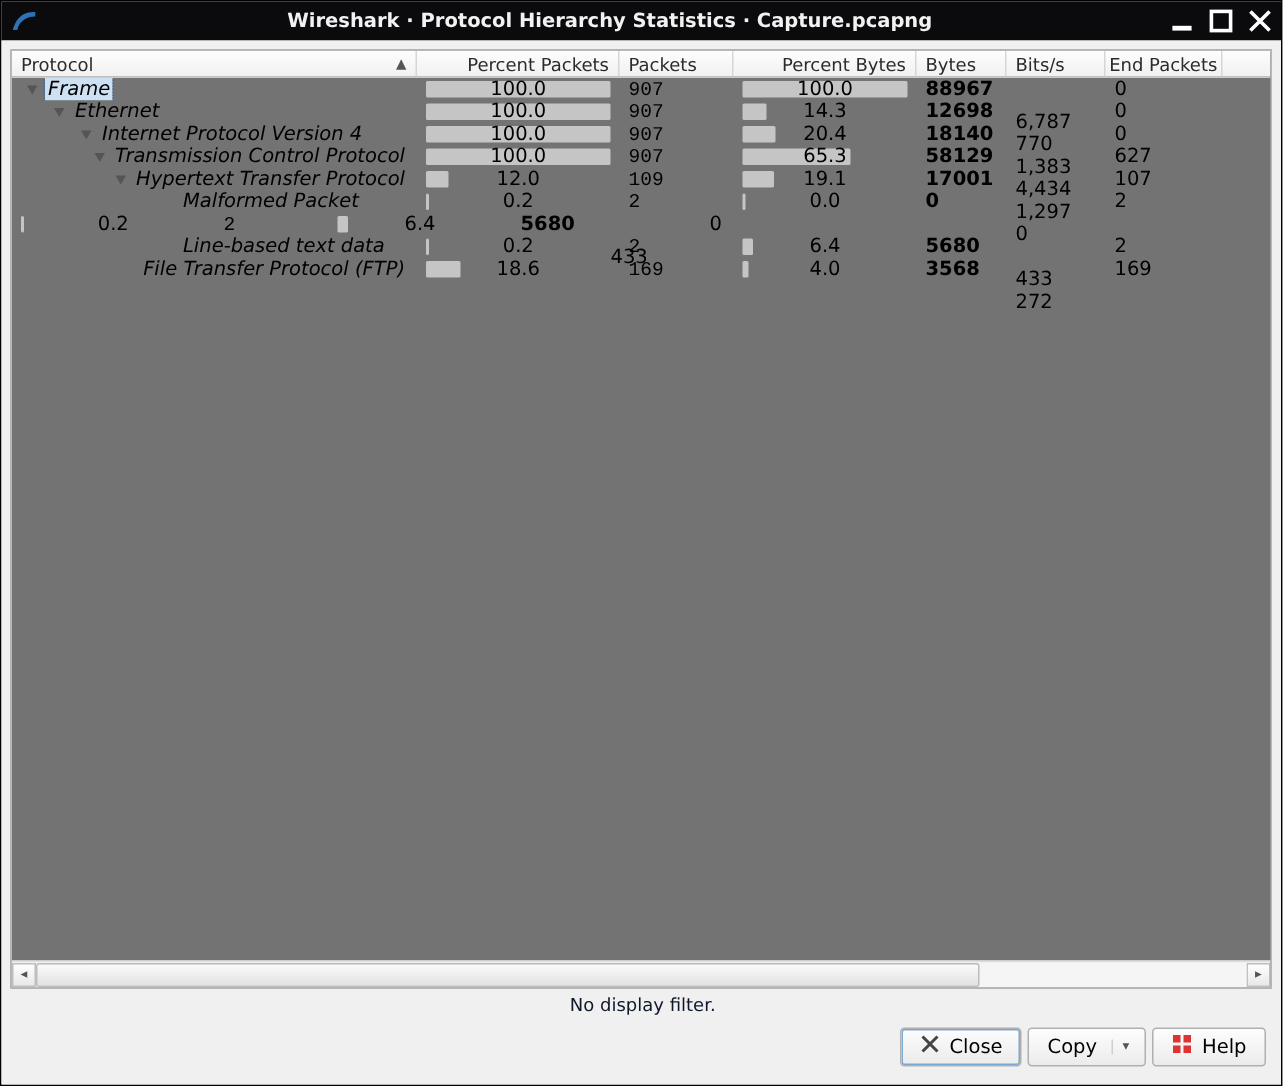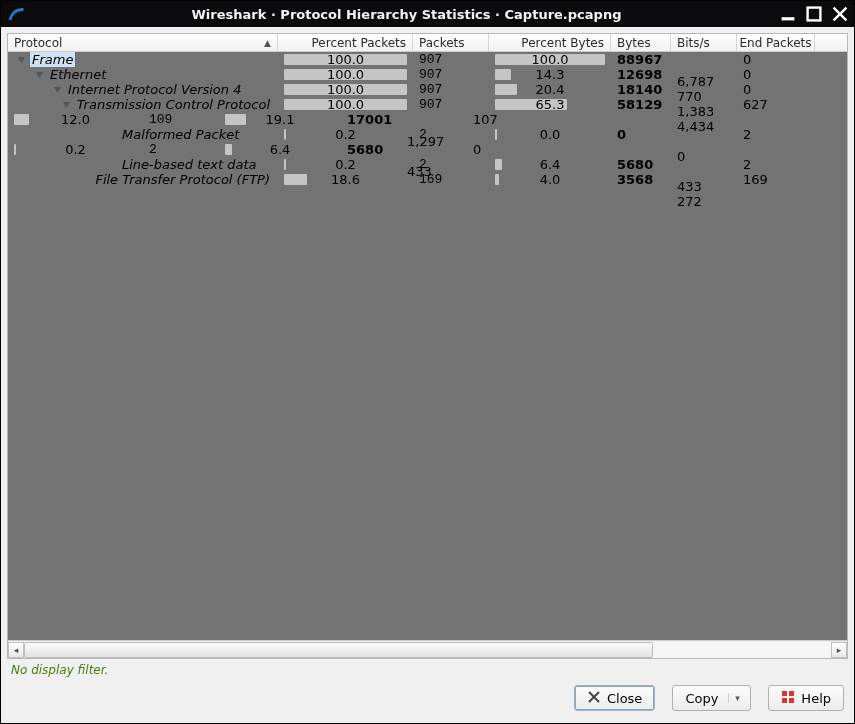--- a/index.html
+++ b/index.html
@@ -38,22 +38,22 @@
   .indent { display:inline-block; width:18px; height:14px; }
   .toggle { width:14px; height:14px; display:inline-flex; align-items:center; justify-content:center; cursor:pointer; margin-right:2px; }
   .toggle svg { width:9px; height:9px; }
   .label-wrap { padding:0 2px;font-style:italic; }
   .bar-bg { position:absolute; left:6px; top:2px; height:11px; background:#c5c5c5; border-radius:1px; }
   .bar-txt { position:absolute; left:6px; right:6px; top:0; height:15px; display:flex; align-items:center; justify-content:center; font-size:13px; }
   .hscroll { height:18px; background:#f0f0f0; border-top:1px solid #cccccc; display:flex; align-items:center; }
   .hscroll .arrow { width:16px; height:16px; border:1px solid #bfbfbf; background:linear-gradient(#fefefe,#e8e8e8); display:flex; align-items:center; justify-content:center; font-size:9px; color:#555; cursor:pointer; }
   .hscroll .track { flex:1; height:16px; background:#f5f5f5; position:relative; }
   .hscroll .thumb { position:absolute; left:0; top:0; height:16px; width:78%; background:linear-gradient(#fafafa,#e2e2e2); border:1px solid #bcbcbc; border-radius:2px; }
-  .status { padding:4px 2px 2px 4px; font-style:italic; font-size:12px; color:#4d7c0f; }
-  .button-row { display:flex; justify-content:flex-end; gap:17px; padding:6px 4px 4px 4px; }
+  .status { padding:4px 2px 2px 4px; font-size:12px; color:#0f172a;text-align:center; }
+  .button-row { display:flex; justify-content:flex-end; gap:4px; padding:6px 4px 4px 4px; }
   .btn { height:26px; border:1px solid #b0b0b0; border-radius:3px; background:linear-gradient(#fdfdfd,#ebebeb); padding:0 12px; display:flex; align-items:center; gap:6px; font-size:13px; cursor:pointer; min-width:70px; justify-content:center; }
   .btn.default { box-shadow:0 0 0 1px #7aa7d4 inset; }
   .btn .drop { width:10px; font-size:9px; color:#555; border-left:1px solid #cfcfcf; padding-left:6px; margin-left:4px; }
   .btn svg { width:14px; height:14px; }
 </style>
 </head>
 <body>
 
 <div class="window">
 
@@ -201,20 +201,32 @@
             <div class="rcell rcell-pkts">907</div>
             <div class="rcell rcell-pbytes">
               <div class="bar-bg" style="width: 71.83px;"></div>
               <div class="bar-txt">65.3</div>
             </div>
             <div class="rcell rcell-bytes">58129</div>
             <div class="rcell rcell-bits">4,434</div>
             <div class="rcell rcell-endp">627</div>
           </div>
           <div class="row">
+            <div class="rcell rcell-protocol">
+              <span class="indent"></span>
+              <span class="indent"></span>
+              <span class="indent"></span>
+              <span class="indent"></span>
+              <span class="toggle">
+                <svg viewBox="0 0 9 9">
+                  <path d="M1 2 L8 2 L4.5 8 Z" fill="#555"></path>
+                </svg>
+              </span>
+              <span class="label-wrap">Hypertext Transfer Protocol</span>
+            </div>
             <div class="rcell rcell-ppkts">
               <div class="bar-bg" style="width: 14.76px;"></div>
               <div class="bar-txt">12.0</div>
             </div>
             <div class="rcell rcell-pkts">109</div>
             <div class="rcell rcell-pbytes">
               <div class="bar-bg" style="width: 21.01px;"></div>
               <div class="bar-txt">19.1</div>
             </div>
             <div class="rcell rcell-bytes">17001</div>

